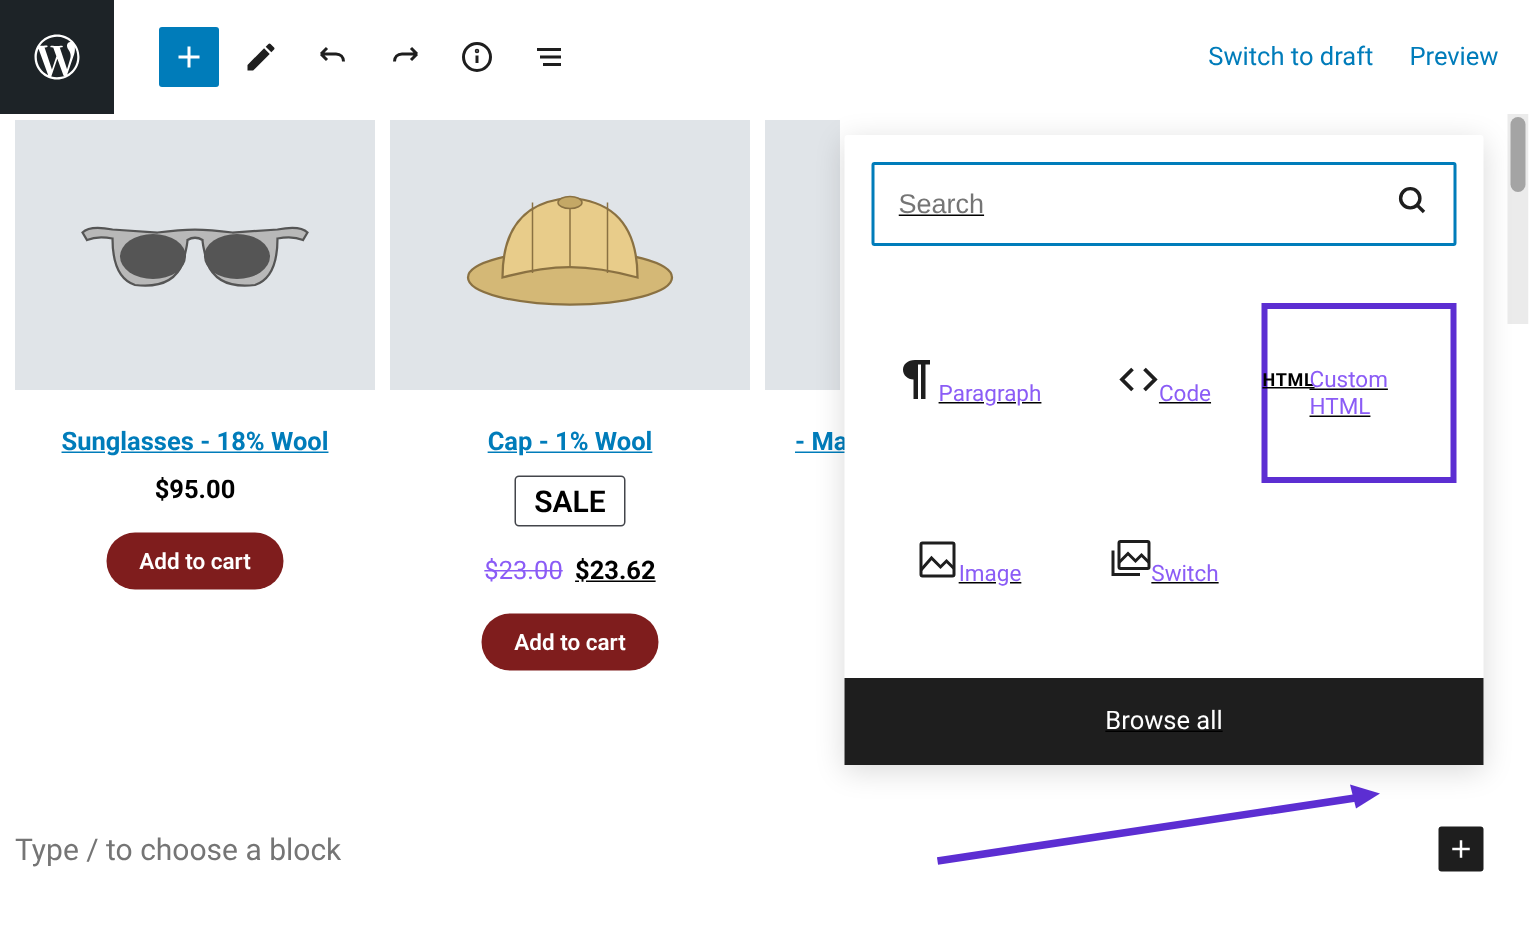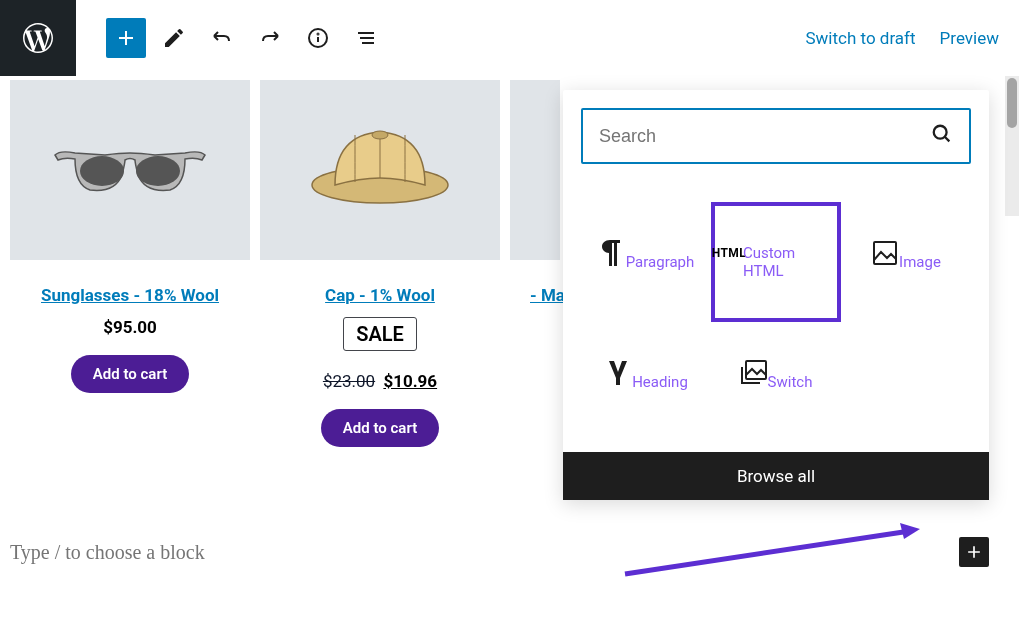--- a/index.html
+++ b/index.html
@@ -12,41 +12,41 @@
     .toolbar-spacer { flex: 1; }
     .link-btn { color: #007cba; font-size: 17px; margin-left: 24px; cursor: pointer; }
     
     .products-row { display: flex; gap: 10px; padding: 4px 10px 0 10px; }
     .product-card { width: 240px; text-align: center; }
     .product-img { width: 240px; height: 180px; background: #e0e4e8; display: flex; align-items: center; justify-content: center; }
     .product-title { color: #007cba; text-decoration: underline; font-weight: 700; font-size: 17px; margin-top: 25px; display: inline-block; cursor: pointer; }
     .product-price { font-weight: 700; font-size: 17px; margin-top: 12px; }
     .sale-badge { display: inline-block; border: 1px solid #43454b; border-radius: 3px; padding: 4px 12px; font-size: 20px; font-weight: 600; margin-top: 12px; }
     .price-row { margin-top: 20px; font-size: 17px; font-weight: 700; }
-    .price-old { text-decoration: line-through; color: #0f172a; margin-right: 4px; font-weight: 400; }
-    .add-cart { display: inline-block; background: #4c1d95; color: #fff; border-radius: 25px; padding: 10px 22px; font-size: 15px; font-weight: 600; margin-top: 18px; cursor: pointer; }
+    .price-old { text-decoration: line-through; color: #8b5cf6; margin-right: 4px; font-weight: 400; }
+    .add-cart { display: inline-block; background: #7f1d1d; color: #fff; border-radius: 25px; padding: 10px 22px; font-size: 15px; font-weight: 600; margin-top: 18px; cursor: pointer; }
     .product-partial { width: 50px; }
     .product-partial .product-title { font-size: 17px; white-space: nowrap; margin-left: 20px; }
     .product-partial .product-img { width: 50px; }
     
-    .block-search { position: absolute; right: 30px; top: 90px; width: 426px; background: #fff; box-shadow: 0 4px 20px rgba(0,0,0,0.15); border-radius: 2px; }
+    .block-search { position: absolute; right: 30px; top: 90px; width: 426px; background: #fff; box-shadow: 0 4px 20px rgba(0,0,0,0.15); border-radius: 2px; text-decoration: underline; }
     .search-box-wrap { padding: 18px; }
     .search-box { border: 2px solid #007cba; border-radius: 2px; height: 56px; display: flex; align-items: center; padding: 0 16px; }
     .search-input { flex: 1; border: none; outline: none; font-size: 18px; color: #757575; }
     .search-input::placeholder { color: #757575; }
     
     .blocks-grid { display: grid; grid-template-columns: 1fr 1fr 1fr; gap: 0; padding: 20px 18px 10px 18px; }
     .block-item { display: flex; flex-direction: row; align-items: center; justify-content: center; height: 120px; cursor: pointer; position: relative; }
     .block-item.highlighted { border: 4px solid #5c2ed2; }
     .block-icon { width: 28px; height: 28px; display: flex; align-items: center; justify-content: center; margin-bottom: 18px; }
     .block-label { font-size: 15px; color: #8b5cf6; }
     .block-html-text { font-size: 12px; font-weight: 700; letter-spacing: 0.5px; }
-    .browse-all { background: #1e1e1e; color: #fff; height: 48px; display: flex; align-items: center; justify-content: center; font-size: 17px; cursor: pointer; }
-    
-    .type-prompt { position: absolute; bottom: 50px; left: 10px; right: 30px; display: flex; align-items: center; font-family: Liberation Serif, serif; }
+    .browse-all { background: #1e1e1e; color: #fff; height: 58px; display: flex; align-items: center; justify-content: center; font-size: 17px; cursor: pointer; }
+    
+    .type-prompt { position: absolute; bottom: 36px; left: 10px; right: 30px; display: flex; align-items: center; }
     .type-text { color: #757575; font-size: 20px; flex: 1; }
     .plus-square { width: 30px; height: 30px; background: #1e1e1e; color: #fff; display: flex; align-items: center; justify-content: center; cursor: pointer; border-radius: 2px; }
     
     .scrollbar-right { position: absolute; right: 0; top: 76px; width: 14px; height: 140px; background: rgba(0,0,0,0.08); }
     .scrollbar-thumb { width: 10px; height: 50px; background: rgba(0,0,0,0.3); border-radius: 5px; margin: 2px auto; }
     
     .arrow-annotation { position: absolute; bottom: 38px; left: 620px; width: 320px; height: 60px; pointer-events: none; }
   </style>
 </head>
 <body>
@@ -114,21 +114,21 @@
         <ellipse cx="80" cy="75" rx="68" ry="18" fill="#d4b876" stroke="#8a7142" stroke-width="1.5"></ellipse>
         <path d="M35 75 Q35 25 80 22 Q125 25 125 75 Q100 68 80 68 Q60 68 35 75 Z" fill="#e8cc8a" stroke="#8a7142" stroke-width="1.5"></path>
         <path d="M55 25 Q55 70 55 72 M80 22 L80 68 M105 25 Q105 70 105 72" fill="none" stroke="#8a7142" stroke-width="1"></path>
         <ellipse cx="80" cy="25" rx="8" ry="4" fill="#c4a866" stroke="#8a7142"></ellipse>
       </svg>
     </div>
     <a class="product-title">Cap - 1% Wool</a>
     <div><span class="sale-badge">SALE</span></div>
     <div class="price-row">
       <span class="price-old">$23.00</span>
-      <span style="text-decoration:underline">$10.96</span>
+      <span style="text-decoration:underline">$23.62</span>
     </div>
     <div class="add-cart">Add to cart</div>
   </div>
 
   <div class="product-card product-partial">
     <div class="product-img"></div>
     <a class="product-title">- Ma</a>
   </div>
 </div>
 
@@ -146,48 +146,43 @@
   </div>
   <div class="blocks-grid">
     <div class="block-item">
       <div class="block-icon">
         <svg width="22" height="26" viewBox="0 0 22 26" fill="#1e1e1e">
             <path d="M9 0h10v3h-3v23h-3V3h-2v23H8V13c-4 0-7-3-7-6.5S4 0 9 0z"></path>
           </svg>
       </div>
       <span class="block-label">Paragraph</span>
     </div>
+    <div class="block-item">
+      <div class="block-icon">
+        <svg width="28" height="20" viewBox="0 0 28 20" fill="none" stroke="#1e1e1e" stroke-width="2.5">
+            <polyline points="10,3 3,10 10,17"></polyline>
+            <polyline points="18,3 25,10 18,17"></polyline>
+          </svg>
+      </div>
+      <span class="block-label">Code</span>
+    </div>
     <div class="block-item highlighted">
       <div class="block-icon">
         <span class="block-html-text">HTML</span>
       </div>
       <span class="block-label">Custom HTML</span>
     </div>
     <div class="block-item">
       <div class="block-icon">
         <svg width="26" height="26" viewBox="0 0 26 26" fill="none" stroke="#1e1e1e" stroke-width="2">
             <rect x="2" y="2" width="22" height="22" rx="1"></rect>
             <polyline points="2,20 9,12 15,18 19,14 24,19"></polyline>
           </svg>
       </div>
       <span class="block-label">Image</span>
-    </div>
-    <div class="block-item">
-      <div class="block-icon">
-        <svg width="20" height="26" viewBox="0 0 20 26" fill="#1e1e1e">
-            <path d="M2 0 L10 0 L10 15 L18 0 L18 26 L2 26 Z" opacity="0"></path>
-            <path d="M3 2 L10 18 L17 2 L17 2 L10 18 L10 26 L10 18 Z" fill="none"></path>
-            <polygon points="2,2 10,20 18,2 15,2 10,14 5,2"></polygon>
-            <rect x="8.5" y="14" width="3" height="12" fill="#1e1e1e" opacity="0"></rect>
-            <path d="M2 2 L10 2 L10 2 L18 2 L10 22 Z" opacity="0"></path>
-            <path d="M2 2 h4 l4 10 l4 -10 h4 v0 l-6 15 v7 h-4 v-7 z" fill="#1e1e1e" opacity="0"></path>
-            <polygon points="1,1 6,1 10,12 14,1 19,1 12,18 12,25 8,25 8,18" fill="#1e1e1e"></polygon>
-          </svg>
-      </div>
-      <span class="block-label">Heading</span>
     </div>
     <div class="block-item">
       <div class="block-icon">
         <svg width="28" height="28" viewBox="0 0 28 28" fill="none" stroke="#1e1e1e" stroke-width="2">
             <rect x="6" y="2" width="20" height="18" rx="1"></rect>
             <polyline points="6,16 12,10 17,15 21,11 26,16"></polyline>
             <path d="M2 8 v16 h18"></path>
           </svg>
       </div>
       <span class="block-label">Switch</span>

